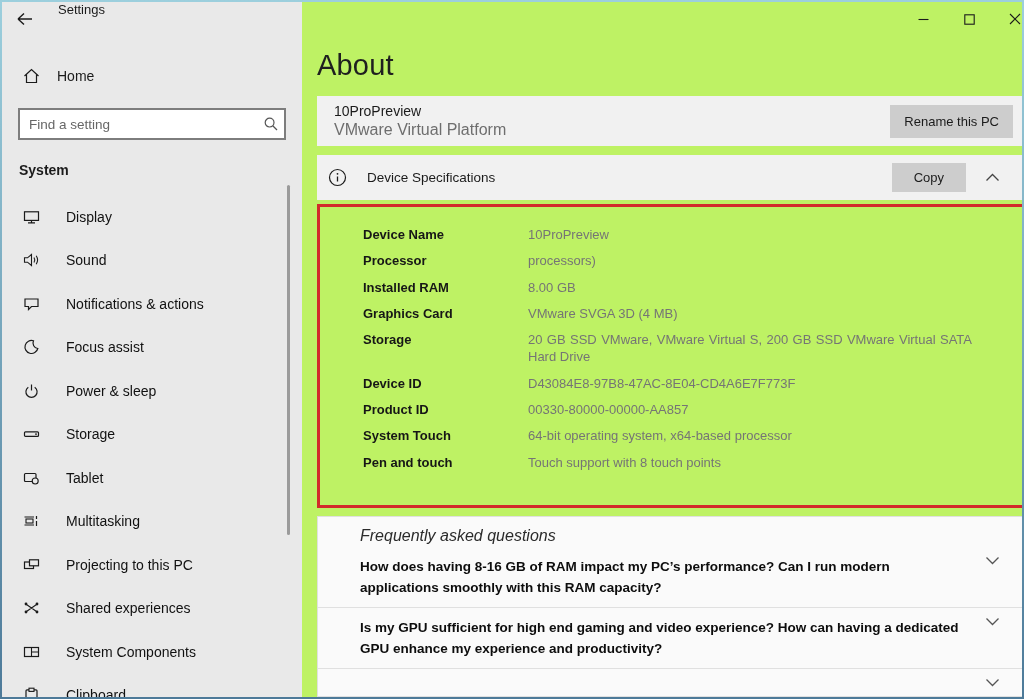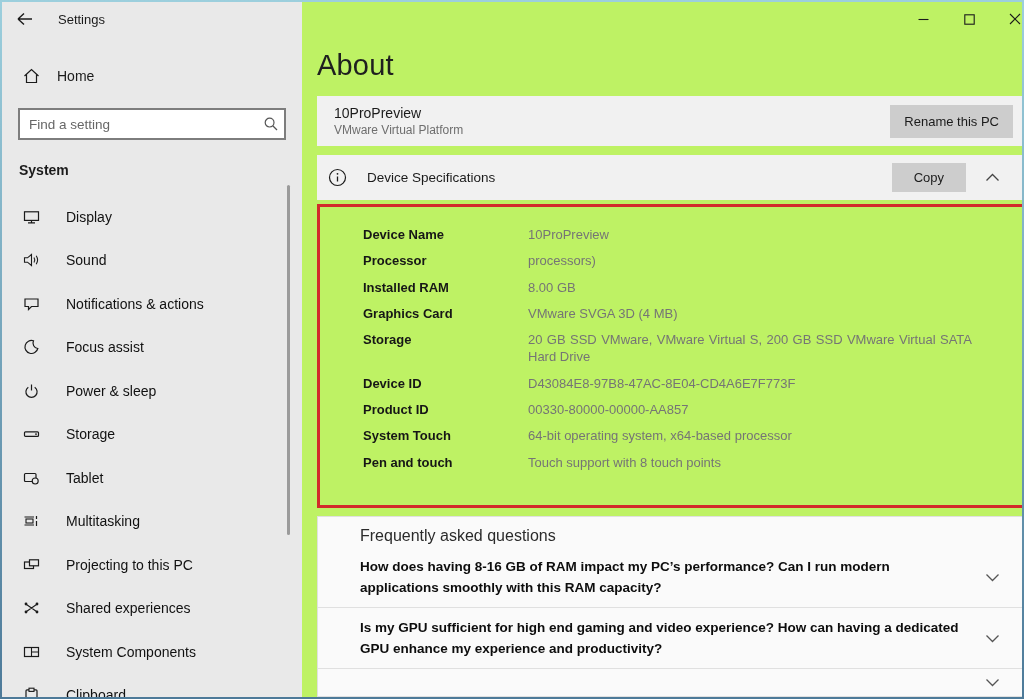--- a/index.html
+++ b/index.html
@@ -6,21 +6,21 @@
   html,body { width:1024px; height:699px; overflow:hidden; }
   body { font-family:"Liberation Sans", sans-serif; color:#1b1b1b; }
 
   .frame { width:1024px; height:699px; padding:2px;
            background:linear-gradient(#9ccfdd,#4d7a99); }
   .window { width:100%; height:100%; background:#fff; display:flex;
             position:relative; overflow:hidden; }
 
   
   .sidebar { width:300px; background:#e9e9e9; flex:0 0 300px; position:relative; }
-  .titlebar-left { height:34px; display:flex; align-items:center; }
+  .titlebar-left { height:34px; display:flex; }
   .back-btn { width:44px; height:34px; border:none; background:transparent;
               display:flex; align-items:center; justify-content:center; cursor:pointer; }
   .app-title { font-size:13px; margin-left:12px; color:#1b1b1b; }
 
   .home-row { display:flex; align-items:center; margin-top:22px; height:36px; }
   .home-row .icn { width:16px; margin-left:21px; }
   .home-row span.lbl { margin-left:18px; font-size:14px; }
 
   .searchbox { margin:14px 16px 0 16px; height:32px; background:#fff;
                border:2px solid #7d7d7d; display:flex; align-items:center; }
@@ -46,21 +46,21 @@
             display:flex; align-items:center; justify-content:center; cursor:pointer; }
 
   .content { padding:0 13px 0 15px; }
   .page-title { font-size:29px; font-weight:300; color:#1f1f1f; margin-top:13px;
                 letter-spacing:.2px; }
 
   .pc-card { margin-top:14px; height:50px; background:#f1f1f1; display:flex;
              align-items:center; padding:0 12px 0 17px; }
   .pc-card .names { flex:1; }
   .pc-name { font-size:14px; color:#1b1b1b; }
-  .pc-platform { font-size:12px; color:#6e6e6e; margin-top:2px; }
+  .pc-platform { font-size:16px; color:#6e6e6e; margin-top:2px; }
   .gray-btn { background:#cdcdcd; border:none; font-size:13px; color:#1b1b1b;
               font-family:"Liberation Sans", sans-serif; cursor:pointer; }
   .rename-btn { height:33px; padding:0 14px; }
 
   .spec-header { margin-top:9px; height:45px; background:#f1f1f1; display:flex;
                  align-items:center; padding:0 23px 0 11px; }
   .spec-header .icn { margin-right:20px; }
   .spec-title { font-size:13.5px; color:#1b1b1b; flex:1; }
   .copy-btn { height:29px; padding:0 22px; margin-right:17px; }
   .chev-btn { border:none; background:transparent; cursor:pointer; padding:2px; }
@@ -68,22 +68,22 @@
   .red-box { margin-top:4px; border:3px solid #d22b2b; height:304px;
              padding:19px 50px 0 43px; }
   .spec-row { display:flex; margin-bottom:9px; }
   .spec-label { width:165px; flex:0 0 165px; font-size:13px; font-weight:bold;
                 color:#161616; line-height:17.3px; }
   .spec-value { flex:1; font-size:13px; color:#757575; line-height:17.3px;
                 text-align:justify; }
   .proc-line1 { display:flex; justify-content:space-between; }
 
   .faq-card { margin-top:8px; background:#fafafa; border:1px solid #e0e0e0; }
-  .faq-title { font-size:16px; color:#2b2b2b; padding:10px 0 2px 42px; }
-  .faq-item { display:flex; align-items:center; padding:9px 24px 9px 42px;
+  .faq-title { font-size:16px; color:#2b2b2b; padding:10px 0 2px 42px;font-style:italic; }
+  .faq-item { display:flex; align-items:flex-start; padding:9px 24px 9px 42px;
               border-bottom:1px solid #e0e0e0; cursor:pointer;gap:20px; }
   .faq-item:last-child { border-bottom:none; }
   .faq-q { width:605px; font-size:13.5px; font-weight:bold; color:#0d0d0d;
            line-height:21px; }
   .faq-chev { margin-left:auto; }
 
   
   .sb-thumb { position:absolute; width:3px; background:#9b9b9b; border-radius:2px; }
   .sb-side { left:285px; top:183px; height:350px; }
   .sb-main { right:5px; top:158px; height:272px; }

